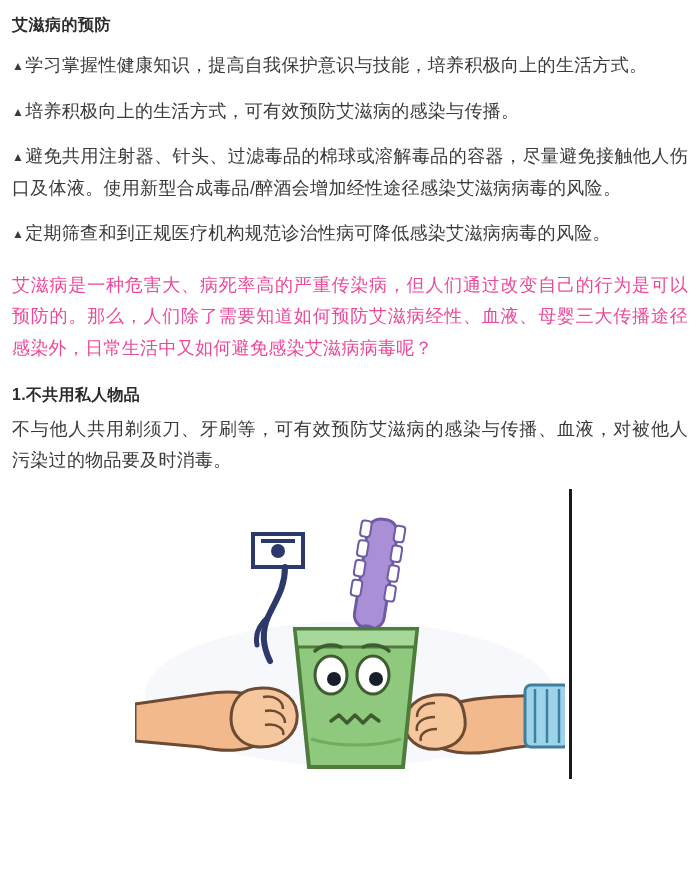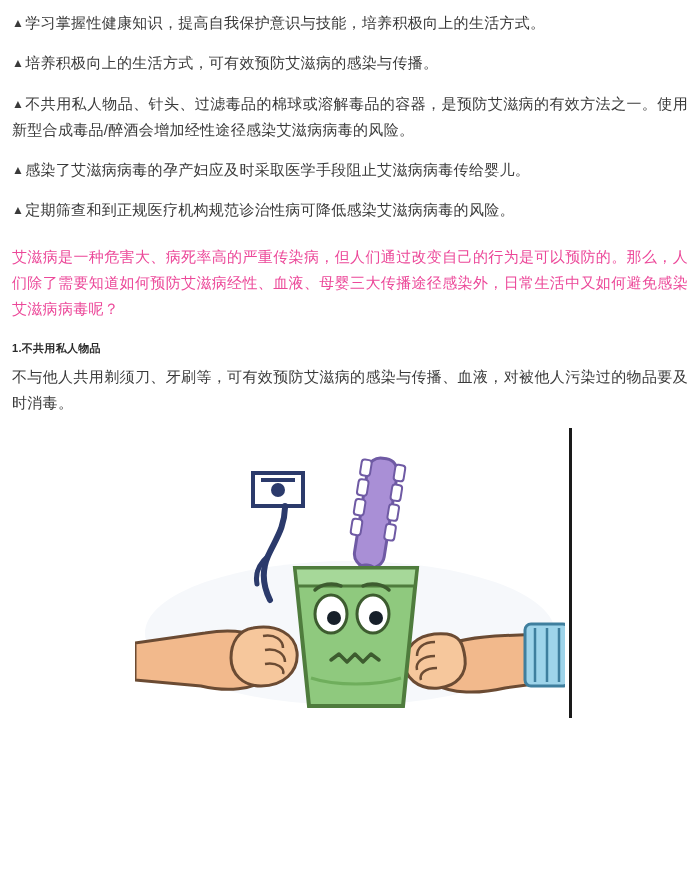--- a/index.html
+++ b/index.html
@@ -21,41 +21,41 @@
   }
   .doc-title {
     font-size: 16px;
     font-weight: bold;
     color: #2b2b2b;
     margin: 4px 0 14px 0;
     line-height: 1.4;
     letter-spacing: 0.5px;
   }
   .para {
-    font-size: 15px;
+    font-size: 18px;
     line-height: 1.75;
     color: #3a3a3a;
     margin: 0 0 14px 0;
     text-align: justify;
     letter-spacing: 0.3px;
   }
   .para.bullet::before {
     content: "▲";
     font-size: 12px;
     color: #3a3a3a;
     margin-right: 1px;
     vertical-align: 1px;
   }
   .para.highlight {
     color: #ec4899;
     margin-top: 20px;
     margin-bottom: 18px;
   }
   .section-heading {
-    font-size: 11px;
+    font-size: 16px;
     font-weight: bold;
     color: #2b2b2b;
     margin: 0 0 6px 0;
     line-height: 1.6;
     letter-spacing: 0.3px;
   }
   .para.plain {
     margin-bottom: 10px;
   }
   .figure {
@@ -82,25 +82,25 @@
   }
   svg.art {
     display: block;
   }
 </style>
 </head>
 <body>
 
 <div class="page">
 
+  <div class="doc-title">艾滋病的预防</div>
 
   <p class="para bullet">学习掌握性健康知识，提高自我保护意识与技能，培养积极向上的生活方式。</p>
   <p class="para bullet">培养积极向上的生活方式，可有效预防艾滋病的感染与传播。</p>
-  <p class="para bullet">不共用私人物品、针头、过滤毒品的棉球或溶解毒品的容器，是预防艾滋病的有效方法之一。使用新型合成毒品/醉酒会增加经性途径感染艾滋病病毒的风险。</p>
-  <p class="para bullet">感染了艾滋病病毒的孕产妇应及时采取医学手段阻止艾滋病病毒传给婴儿。</p>
+  <p class="para bullet">避免共用注射器、针头、过滤毒品的棉球或溶解毒品的容器，尽量避免接触他人伤口及体液。使用新型合成毒品/醉酒会增加经性途径感染艾滋病病毒的风险。</p>
   <p class="para bullet">定期筛查和到正规医疗机构规范诊治性病可降低感染艾滋病病毒的风险。</p>
 
   <p class="para highlight">艾滋病是一种危害大、病死率高的严重传染病，但人们通过改变自己的行为是可以预防的。那么，人们除了需要知道如何预防艾滋病经性、血液、母婴三大传播途径感染外，日常生活中又如何避免感染艾滋病病毒呢？</p>
 
   <div class="section-heading">1.不共用私人物品</div>
   <p class="para plain">不与他人共用剃须刀、牙刷等，可有效预防艾滋病的感染与传播、血液，对被他人污染过的物品要及时消毒。</p>
 
   <div class="figure">
     <div class="vline"></div>
     <div class="figure-inner">

